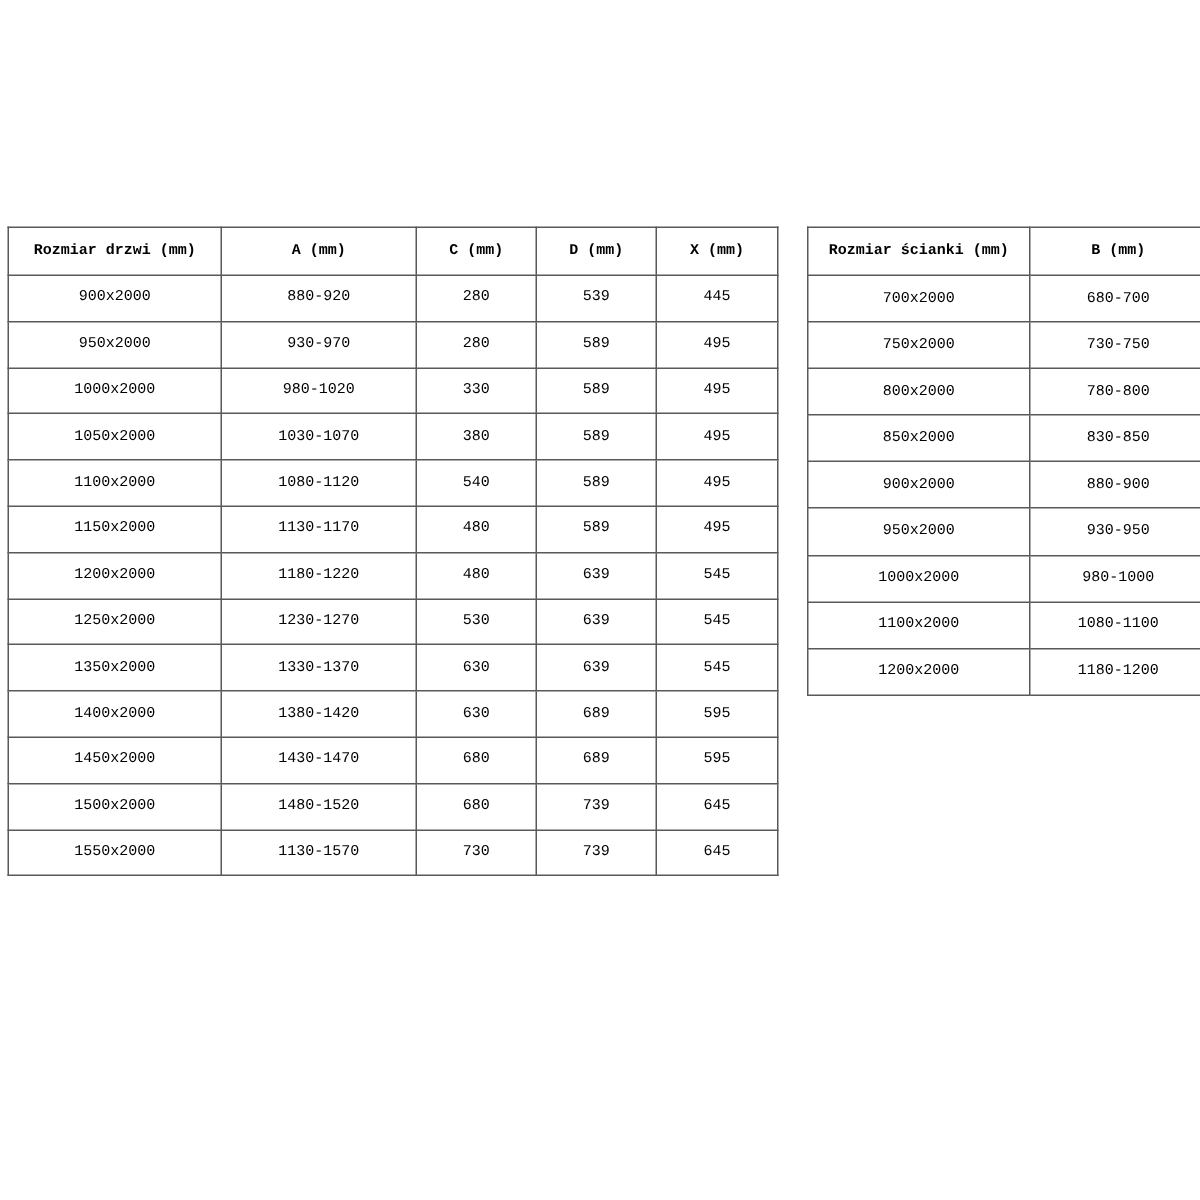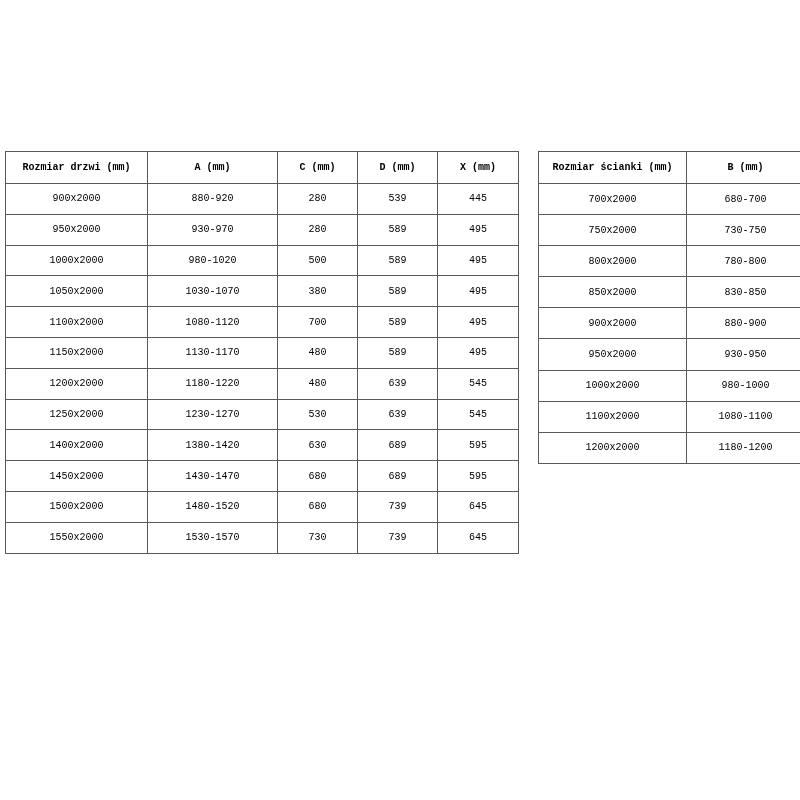--- a/index.html
+++ b/index.html
@@ -79,35 +79,35 @@
       <tr>
         <td>950x2000</td>
         <td>930-970</td>
         <td>280</td>
         <td>589</td>
         <td>495</td>
       </tr>
       <tr>
         <td>1000x2000</td>
         <td>980-1020</td>
-        <td>500</td>
+        <td>330</td>
         <td>589</td>
         <td>495</td>
       </tr>
       <tr>
         <td>1050x2000</td>
         <td>1030-1070</td>
         <td>380</td>
         <td>589</td>
         <td>495</td>
       </tr>
       <tr>
         <td>1100x2000</td>
         <td>1080-1120</td>
-        <td>700</td>
+        <td>540</td>
         <td>589</td>
         <td>495</td>
       </tr>
       <tr>
         <td>1150x2000</td>
         <td>1130-1170</td>
         <td>480</td>
         <td>589</td>
         <td>495</td>
       </tr>
@@ -119,20 +119,27 @@
         <td>545</td>
       </tr>
       <tr>
         <td>1250x2000</td>
         <td>1230-1270</td>
         <td>530</td>
         <td>639</td>
         <td>545</td>
       </tr>
       <tr>
+        <td>1350x2000</td>
+        <td>1330-1370</td>
+        <td>630</td>
+        <td>639</td>
+        <td>545</td>
+      </tr>
+      <tr>
         <td>1400x2000</td>
         <td>1380-1420</td>
         <td>630</td>
         <td>689</td>
         <td>595</td>
       </tr>
       <tr>
         <td>1450x2000</td>
         <td>1430-1470</td>
         <td>680</td>
@@ -141,21 +148,21 @@
       </tr>
       <tr>
         <td>1500x2000</td>
         <td>1480-1520</td>
         <td>680</td>
         <td>739</td>
         <td>645</td>
       </tr>
       <tr>
         <td>1550x2000</td>
-        <td>1530-1570</td>
+        <td>1130-1570</td>
         <td>730</td>
         <td>739</td>
         <td>645</td>
       </tr>
     </tbody>
   </table>
 
 <table id="wall-table" class="spec-table">
     <thead>
       <tr>

